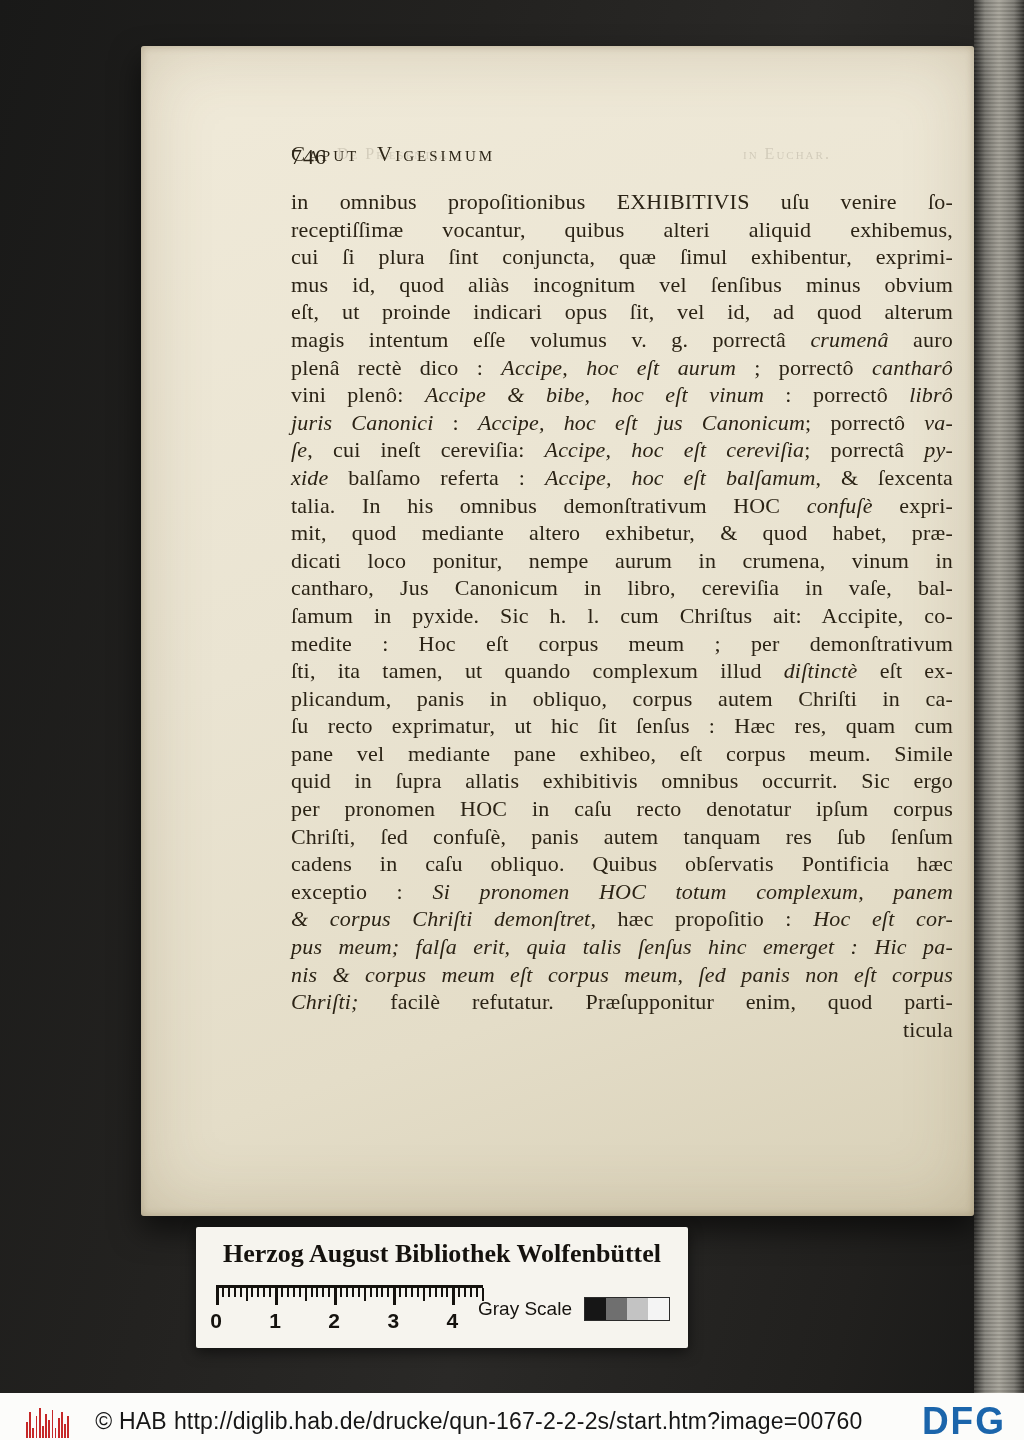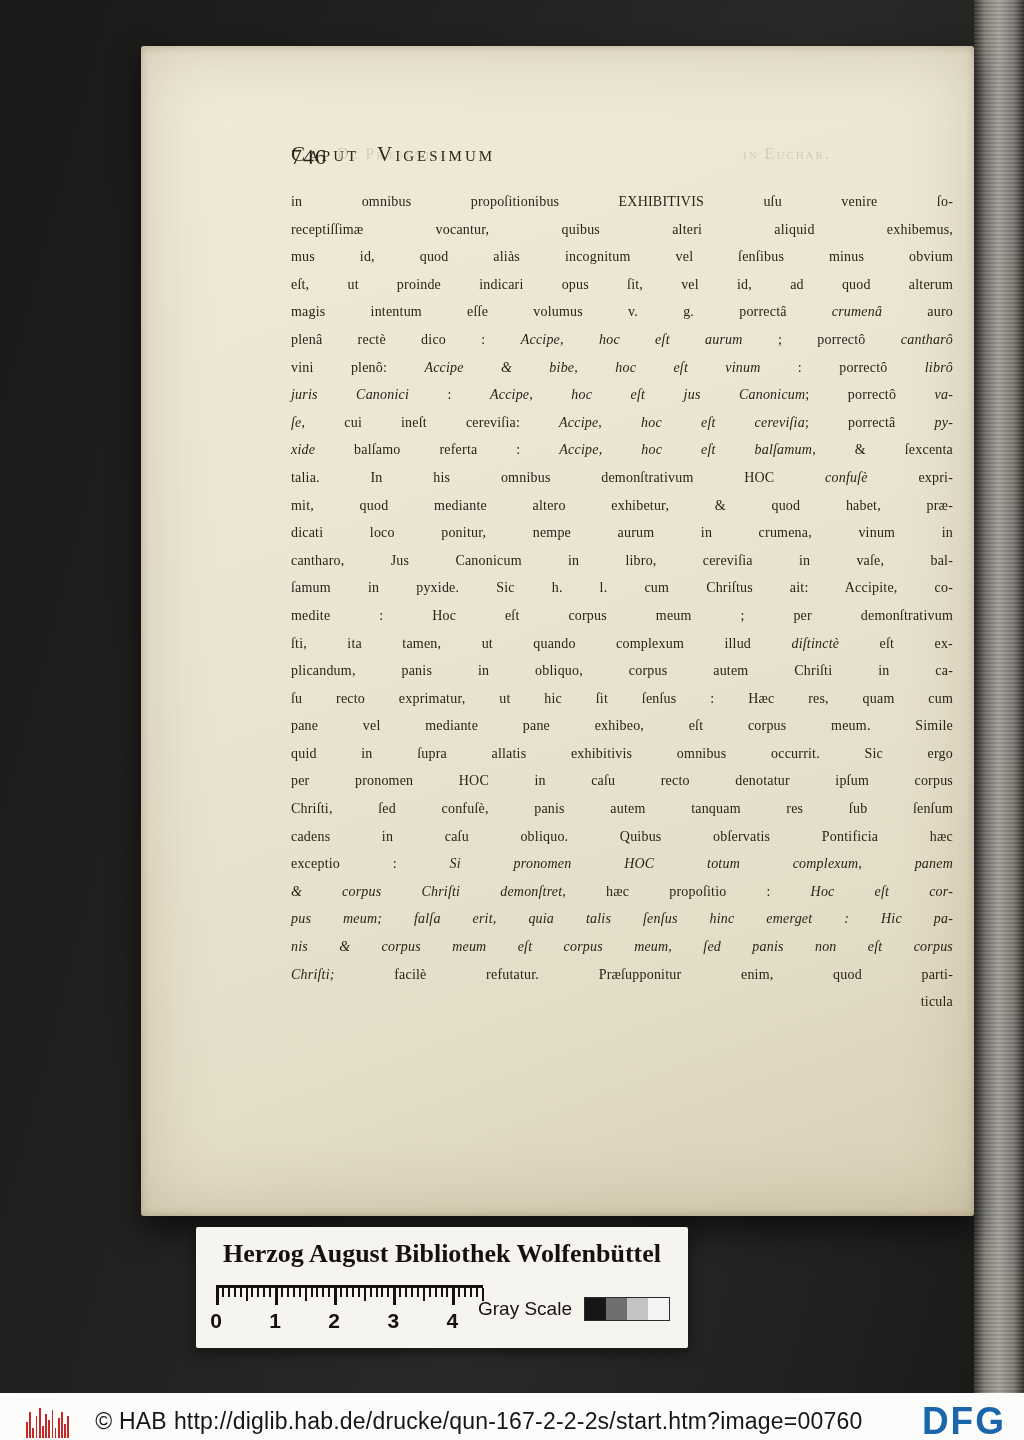--- a/index.html
+++ b/index.html
@@ -31,21 +31,21 @@
     letter-spacing: 3px; word-spacing: 10px; color: #2e2718;
   }
   .bleed {
     position: absolute; top: 3px; opacity: .17; color: #4d4434; font-variant: small-caps;
     font-size: 16px; letter-spacing: 2px; pointer-events: none;
   }
   .bleed-left { left: 46px; }
   .bleed-right { left: 452px; }
   .body-lines { margin-top: 10px; }
   .text-line {
-    font-size: 14px; line-height: 27.6px; height: 27.6px;
+    font-size: 22px; line-height: 27.6px; height: 27.6px;
     text-align: justify; text-align-last: justify; letter-spacing: .2px;
     white-space: normal; overflow: visible;
   }
   .text-line.last-line { text-align-last: right; }
   .text-line i { font-style: italic; }
   
   .card {
     position: absolute; left: 196px; top: 1227px; width: 492px; height: 121px;
     background: #f6f4ee; box-shadow: 0 4px 14px rgba(0,0,0,.55); border-radius: 2px;
   }
@@ -94,20 +94,21 @@
     <div class="text-block">
       <div class="header-row">
         <span class="bleed bleed-left">De Præsentia</span>
         <span class="page-number">746</span>
         <span class="heading">Caput Vigesimum</span>
         <span class="bleed bleed-right">in Euchar.</span>
       </div>
       <div class="body-lines" id="text-lines">
           <div class="text-line">in omnibus propoſitionibus EXHIBITIVIS uſu venire ſo-</div>
           <div class="text-line">receptiſſimæ vocantur, quibus alteri aliquid exhibemus,</div>
+          <div class="text-line">cui ſi plura ſint conjuncta, quæ ſimul exhibentur, exprimi-</div>
           <div class="text-line">mus id, quod aliàs incognitum vel ſenſibus minus obvium</div>
           <div class="text-line">eſt, ut proinde indicari opus ſit, vel id, ad quod alterum</div>
           <div class="text-line">magis intentum eſſe volumus v. g. porrectâ <i>crumenâ</i> auro</div>
           <div class="text-line">plenâ rectè dico : <i>Accipe, hoc eſt aurum</i> ; porrectô <i>cantharô</i></div>
           <div class="text-line">vini plenô: <i>Accipe &amp; bibe, hoc eſt vinum</i> : porrectô <i>librô</i></div>
           <div class="text-line"><i>juris Canonici</i> : <i>Accipe, hoc eſt jus Canonicum</i>; porrectô <i>va-</i></div>
           <div class="text-line"><i>ſe</i>, cui ineſt cereviſia: <i>Accipe, hoc eſt cereviſia</i>; porrectâ <i>py-</i></div>
           <div class="text-line"><i>xide</i> balſamo referta : <i>Accipe, hoc eſt balſamum</i>, &amp; ſexcenta</div>
           <div class="text-line">talia.  In his omnibus demonſtrativum HOC <i>confuſè</i> expri-</div>
           <div class="text-line">mit, quod mediante altero exhibetur, &amp; quod habet, præ-</div>

